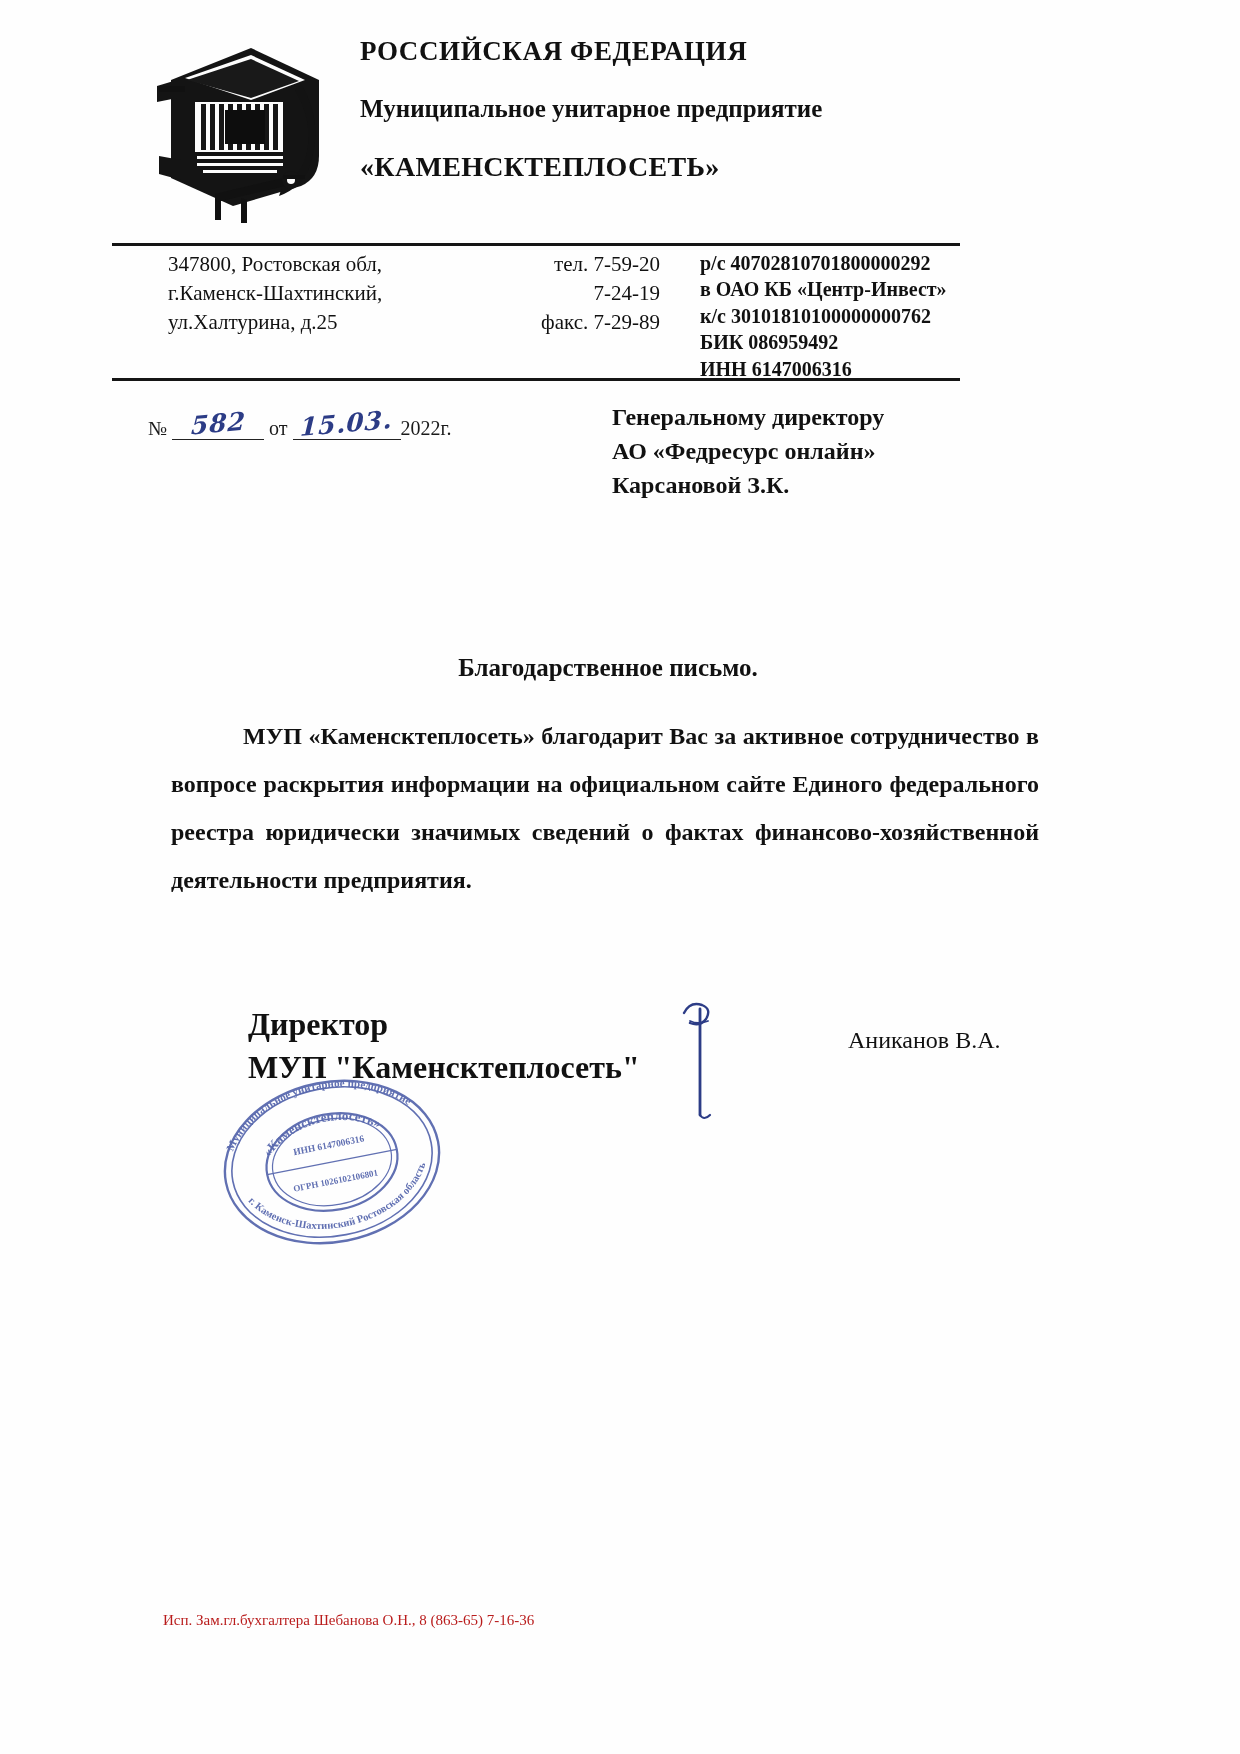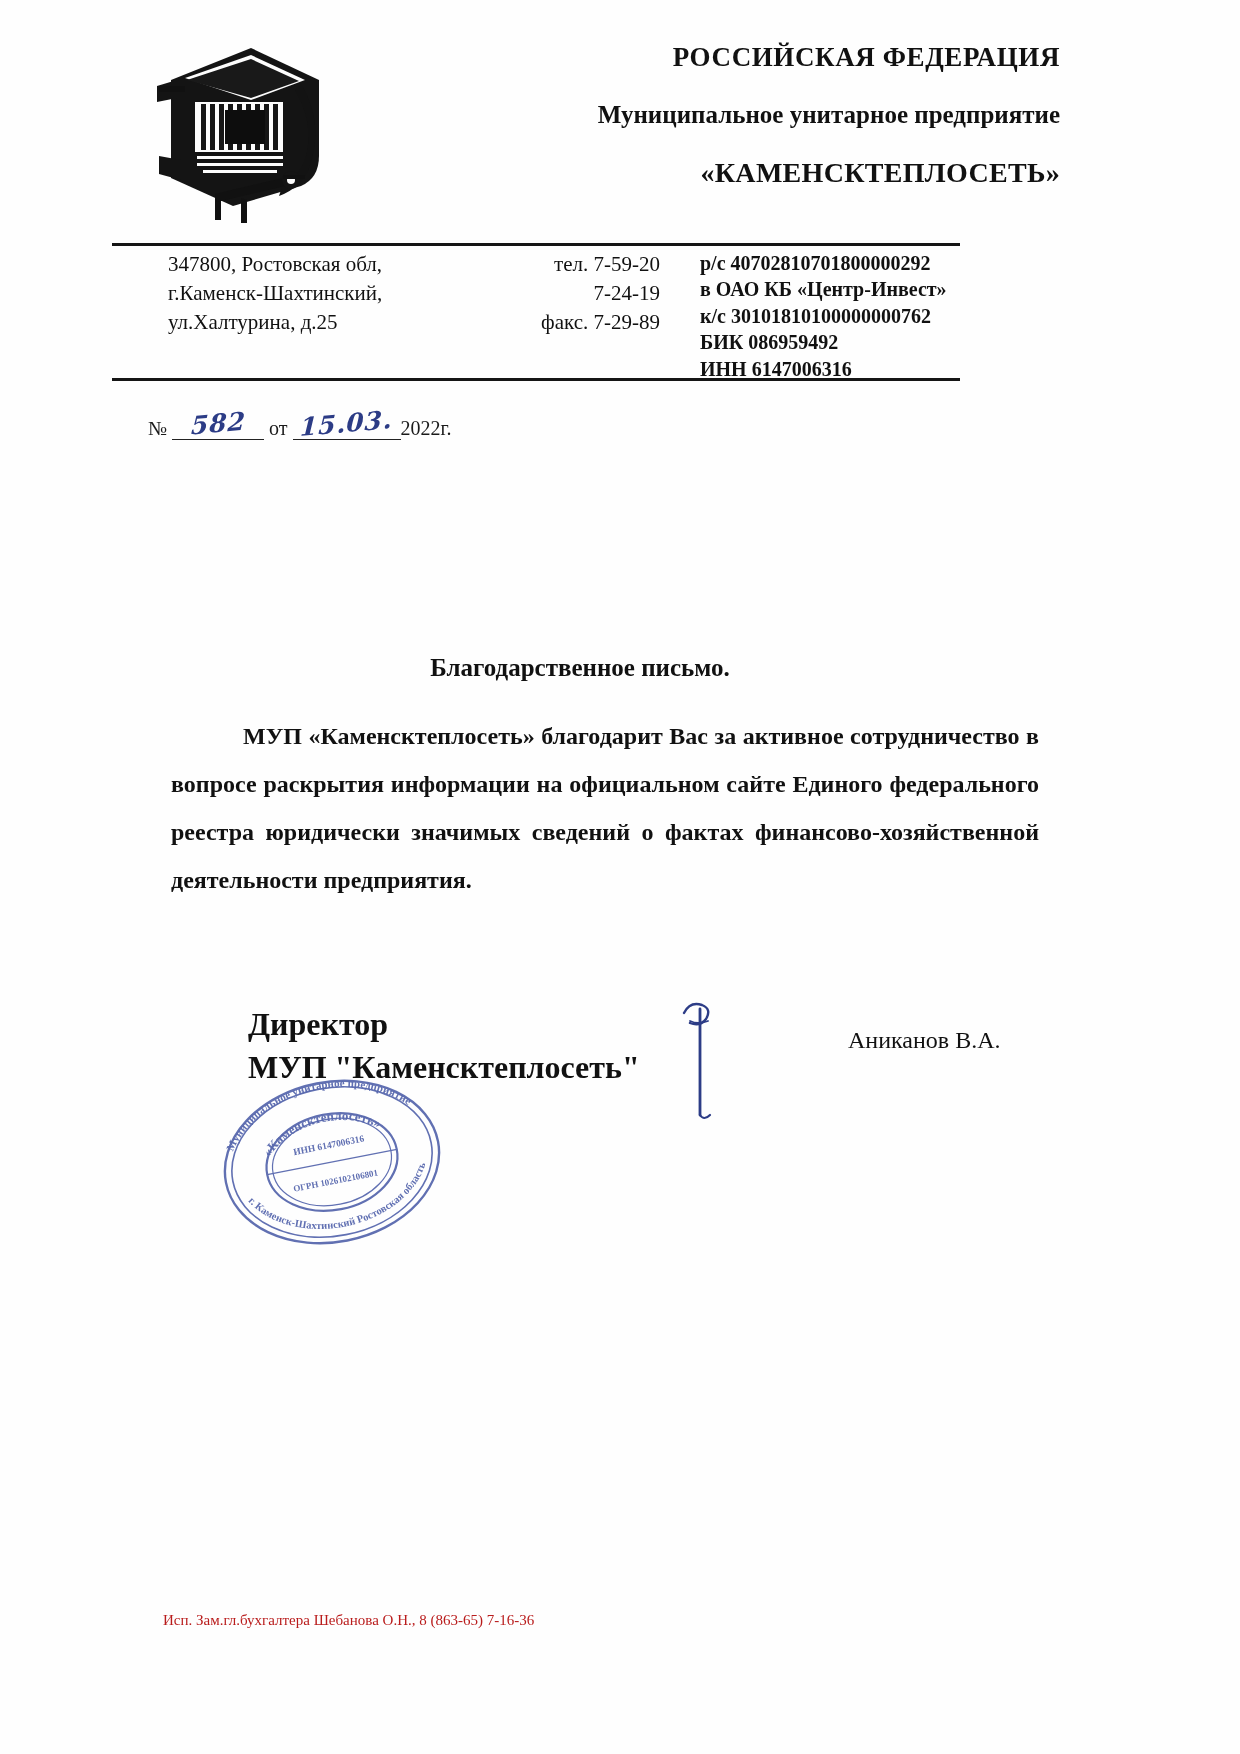--- a/index.html
+++ b/index.html
@@ -31,23 +31,23 @@
     left: 133px;
     top: 28px;
     width: 200px;
     height: 195px;
   }
   .logo svg { display: block; }
 
   .org-titles {
     position: absolute;
     left: 360px;
-    top: 42px;
+    top: 36px;
     width: 700px;
-    text-align: right;
+    text-align: left;
   }
   .org-line1 {
     font-size: 27px;
     font-weight: bold;
     letter-spacing: 0.6px;
     margin-bottom: 28px;
   }
   .org-line2 {
     font-size: 25px;
     font-weight: bold;
@@ -149,20 +149,21 @@
 
   
   .doc-title {
     position: absolute;
     left: 0;
     top: 654px;
     width: 1160px;
     text-align: center;
     font-size: 25px;
     font-weight: bold;
+    padding-left: 28px;
   }
   .body-text {
     position: absolute;
     left: 171px;
     top: 712px;
     width: 868px;
     font-size: 24px;
     line-height: 2.0;
     text-align: justify;
     text-indent: 72px;
@@ -301,20 +302,25 @@
     <div>ИНН 6147006316</div>
   </div>
 
   <div class="numdate">
     <span class="lbl">№</span>
     <span class="blank blank-num"><span class="hw">582</span></span>
     <span class="lbl">от</span>
     <span class="blank blank-date"><span class="hw">15.03.</span></span><span class="lbl">2022г.</span>
   </div>
 
+  <div class="addressee">
+    <div>Генеральному директору</div>
+    <div>АО «Федресурс онлайн»</div>
+    <div>Карсановой З.К.</div>
+  </div>
 
   <div class="doc-title">Благодарственное письмо.</div>
   <div class="body-text">МУП «Каменсктеплосеть» благодарит Вас за активное сотрудничество в вопросе раскрытия информации на официальном сайте Единого федерального реестра юридически значимых сведений о фактах финансово-хозяйственной деятельности предприятия.</div>
 
   <div class="sig-block">
     <div>Директор</div>
     <div>МУП "Каменсктеплосеть"</div>
   </div>
 
   <div class="sig-name">Аниканов В.А.</div>

